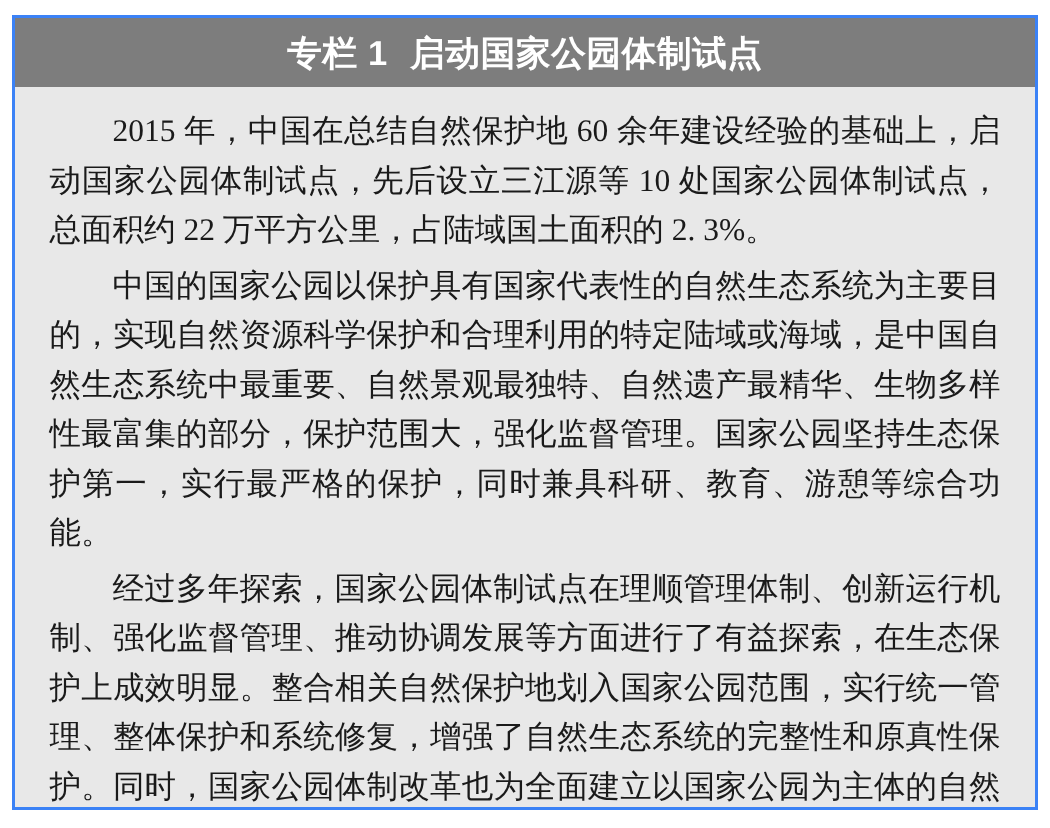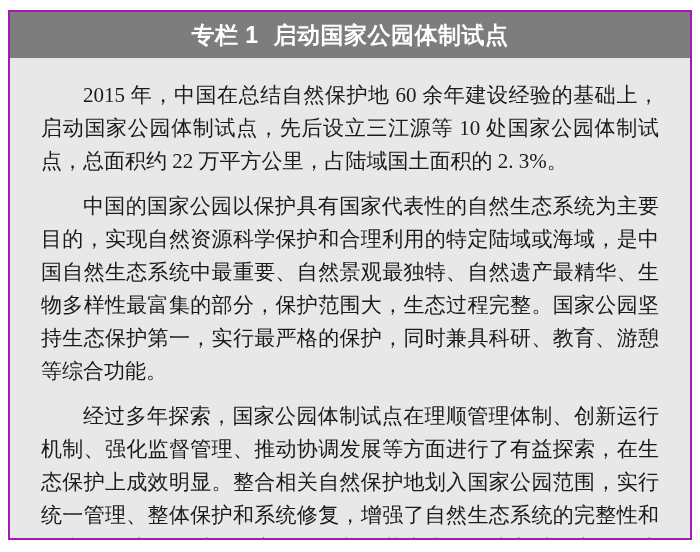--- a/index.html
+++ b/index.html
@@ -16,21 +16,21 @@
     width: 700px;
     height: 552px;
     background: #ffffff;
   }
   .panel {
     position: absolute;
     left: 8px;
     top: 10px;
     width: 680px;
     height: 526px;
-    border: 2px solid #a21caf;
+    border: 2px solid #3b82f6;
     display: flex;
     flex-direction: column;
     box-sizing: content-box;
   }
   .panel-header {
     height: 46px;
     flex: 0 0 46px;
     background: #7d7d7d;
     color: #ffffff;
     display: flex;
@@ -48,32 +48,32 @@
     flex: 1 1 auto;
     background: #e8e8e8;
     color: #1a1a1a;
     padding: 9px 19px 0 19px;
     font-size: 21px;
     line-height: 33px;
     text-align: justify;
     overflow: hidden;
   }
   .panel-body p {
-    margin: 12px;
+    margin: 4px;
     text-indent: 2em;
   }
 </style>
 </head>
 <body>
 
 <div class="page">
   <section class="panel">
     <header class="panel-header">
       <span class="column-label">专栏 1</span>
       <span class="column-title">启动国家公园体制试点</span>
     </header>
     <div class="panel-body">
       <p>2015 年，中国在总结自然保护地 60 余年建设经验的基础上，启动国家公园体制试点，先后设立三江源等 10 处国家公园体制试点，总面积约 22 万平方公里，占陆域国土面积的 2. 3%。</p>
-      <p>中国的国家公园以保护具有国家代表性的自然生态系统为主要目的，实现自然资源科学保护和合理利用的特定陆域或海域，是中国自然生态系统中最重要、自然景观最独特、自然遗产最精华、生物多样性最富集的部分，保护范围大，生态过程完整。国家公园坚持生态保护第一，实行最严格的保护，同时兼具科研、教育、游憩等综合功能。</p>
+      <p>中国的国家公园以保护具有国家代表性的自然生态系统为主要目的，实现自然资源科学保护和合理利用的特定陆域或海域，是中国自然生态系统中最重要、自然景观最独特、自然遗产最精华、生物多样性最富集的部分，保护范围大，强化监督管理。国家公园坚持生态保护第一，实行最严格的保护，同时兼具科研、教育、游憩等综合功能。</p>
       <p>经过多年探索，国家公园体制试点在理顺管理体制、创新运行机制、强化监督管理、推动协调发展等方面进行了有益探索，在生态保护上成效明显。整合相关自然保护地划入国家公园范围，实行统一管理、整体保护和系统修复，增强了自然生态系统的完整性和原真性保护。同时，国家公园体制改革也为全面建立以国家公园为主体的自然保护地体系进行了更多探索实践。</p>
     </div>
   </section>
 </div>
 
 </body></html>

